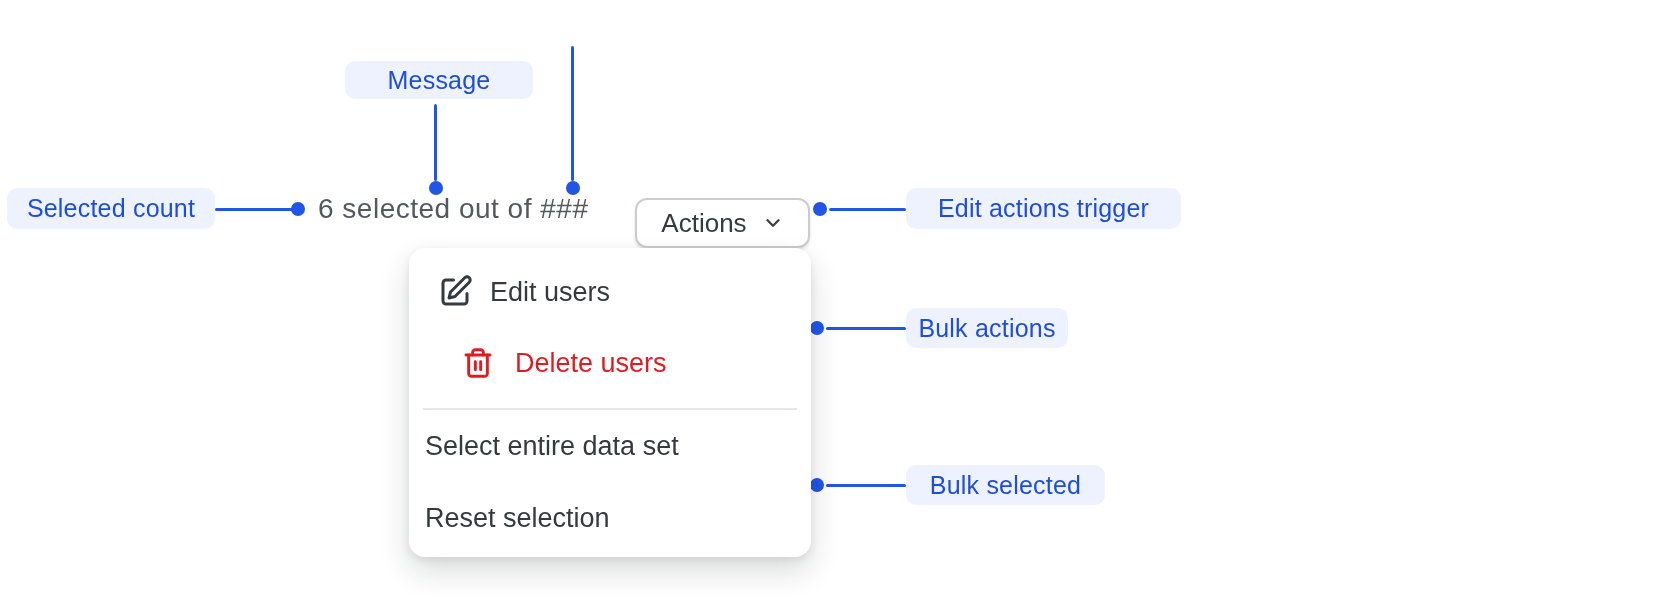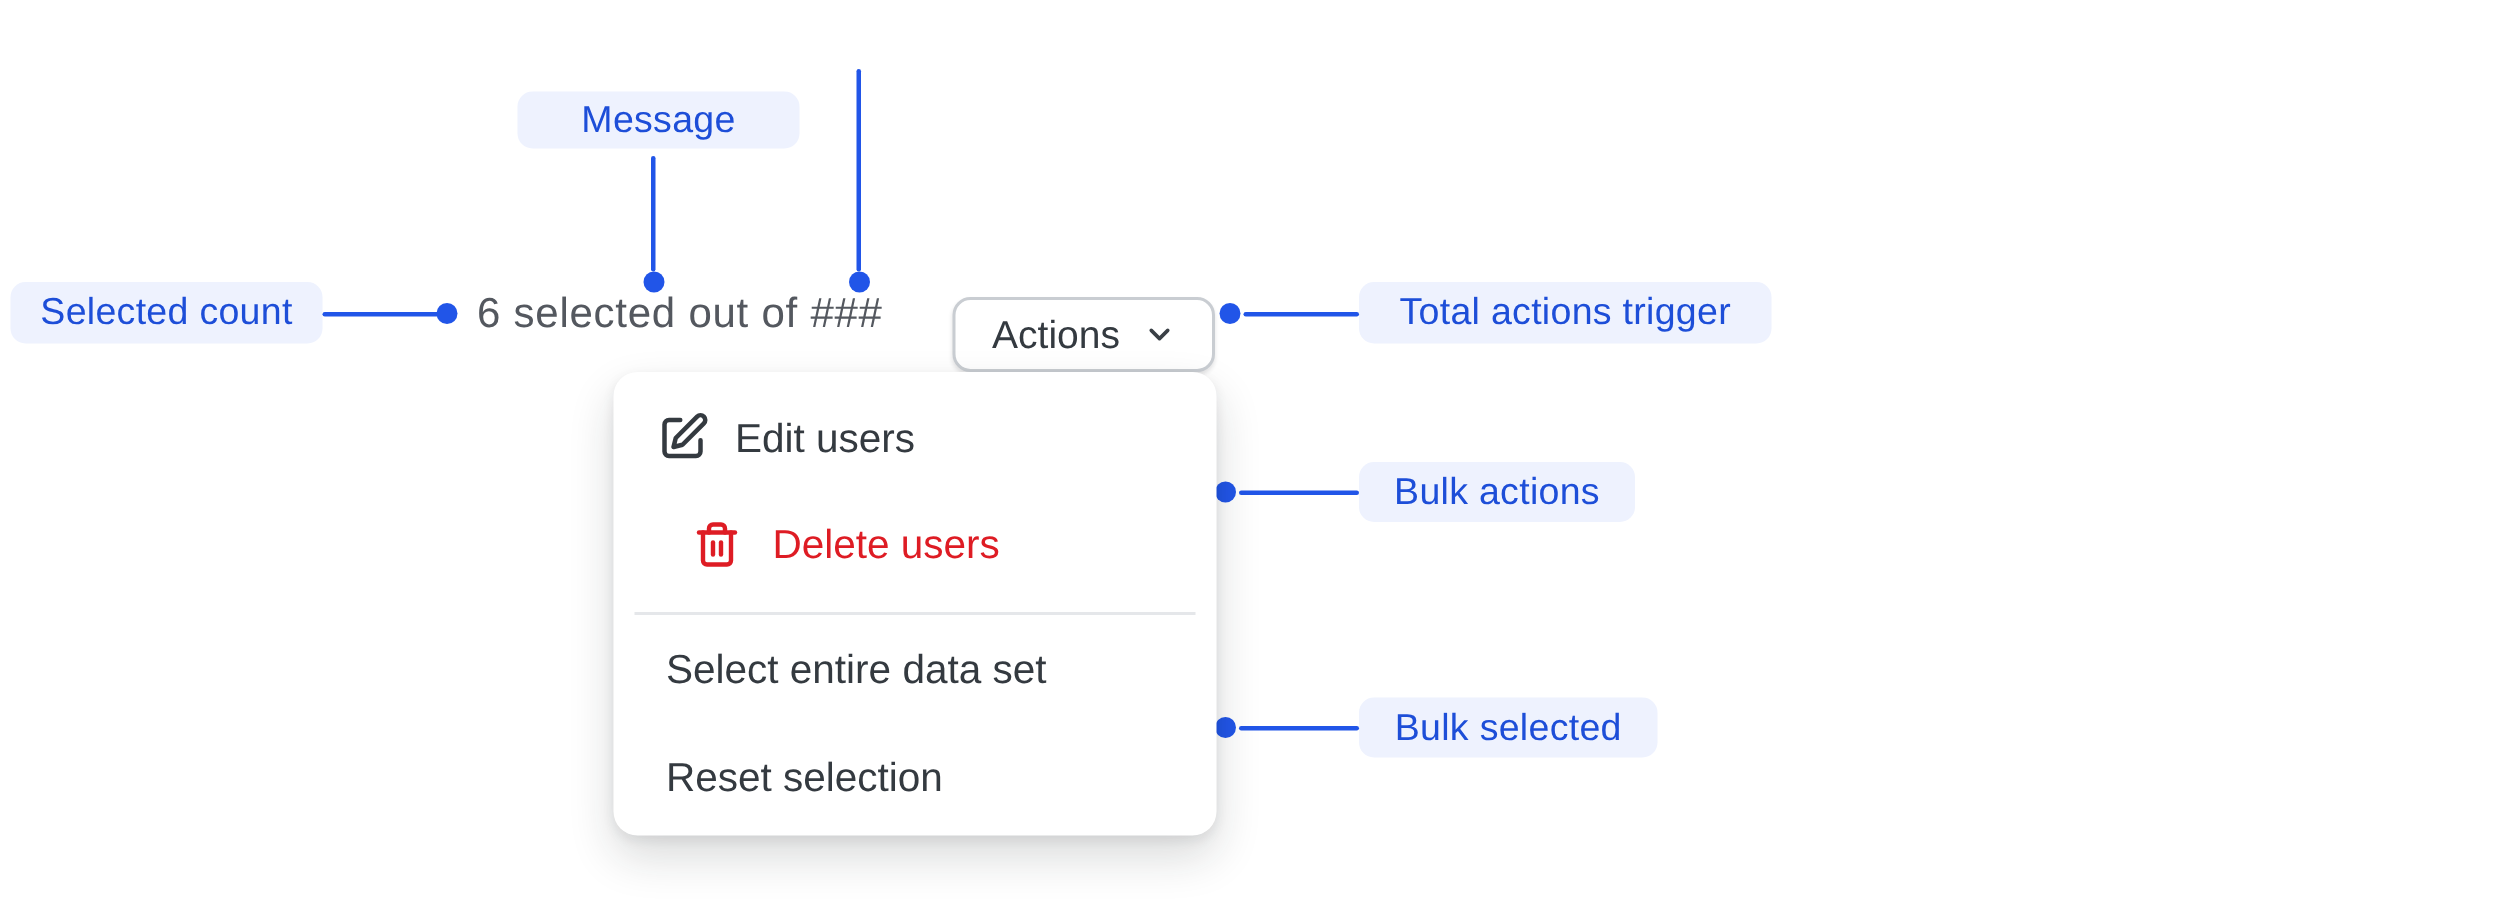--- a/index.html
+++ b/index.html
@@ -47,34 +47,34 @@
   .panel{
     position:absolute;left:409px;top:248px;width:402px;height:309px;
     background:var(--surface,#fff);border-radius:16px;
     box-shadow:0 14px 30px rgba(25,28,32,.16),0 3px 8px rgba(25,28,32,.08);
   }
   .menu-item{
     position:absolute;left:0;right:0;height:56px;display:flex;align-items:center;
     padding-left:28px;gap:15px;font-size:27px;color:var(--menu_text,#343a40);
     cursor:pointer;white-space:nowrap;
   }
-  .menu-item.no-icon{padding-left:35px;}
+  .menu-item.no-icon{padding-left:16px;}
   .menu-item.danger{color:var(--danger,#de1c24);margin-left:25px;}
   .menu-item .ibox{width:38px;display:flex;align-items:center;justify-content:flex-start;flex:0 0 38px;}
   .menu-divider{position:absolute;left:14px;right:14px;top:160px;height:2px;background:var(--divider,#e5e7ea);}
 </style>
 </head>
 <body>
 
 <div class="canvas">
 
   <div class="badge" style="left:345px;top:61px;width:188px;height:38px;">Message</div>
   <div class="badge" style="left:7px;top:188px;width:208px;height:41px;">Selected count</div>
-  <div class="badge" style="left:906px;top:188px;width:275px;height:41px;">Total actions trigger</div>
-  <div class="badge" style="left:906px;top:308px;width:184px;height:40px;">Bulk actions</div>
+  <div class="badge" style="left:906px;top:188px;width:275px;height:41px;">Edit actions trigger</div>
+  <div class="badge" style="left:906px;top:308px;width:162px;height:40px;">Bulk actions</div>
   <div class="badge" style="left:906px;top:465px;width:199px;height:40px;">Bulk selected</div>
 
   <div class="vline" style="left:571px;top:46px;height:135px;"></div>
   <div class="dot" style="left:566px;top:181px;"></div>
 
   <div class="vline" style="left:434px;top:104px;height:77px;"></div>
   <div class="dot" style="left:429px;top:181px;"></div>
 
   <div class="hline" style="left:215px;top:208px;width:78px;"></div>
   <div class="dot" style="left:291px;top:202px;"></div>

